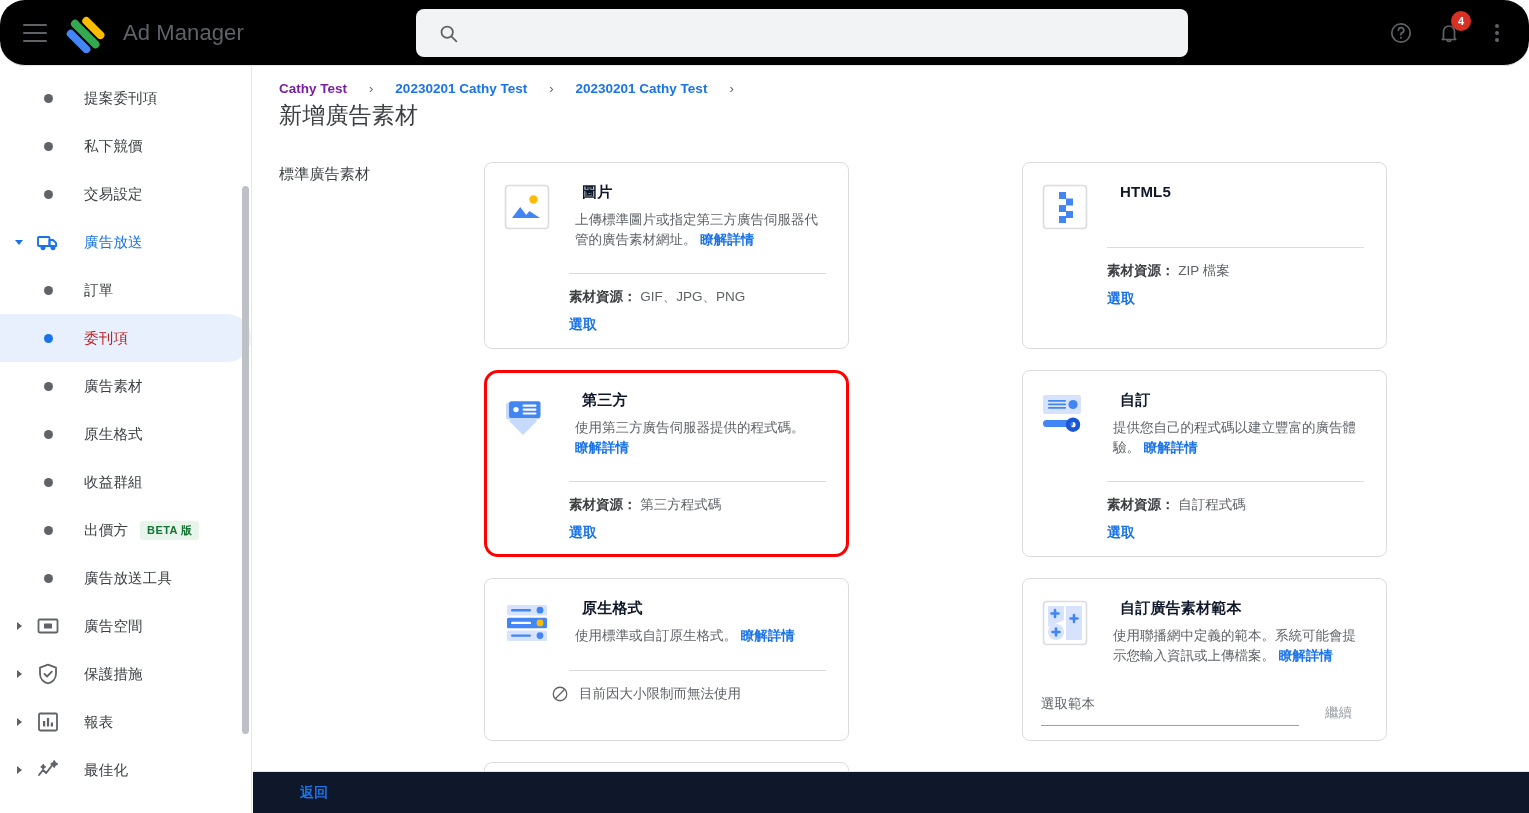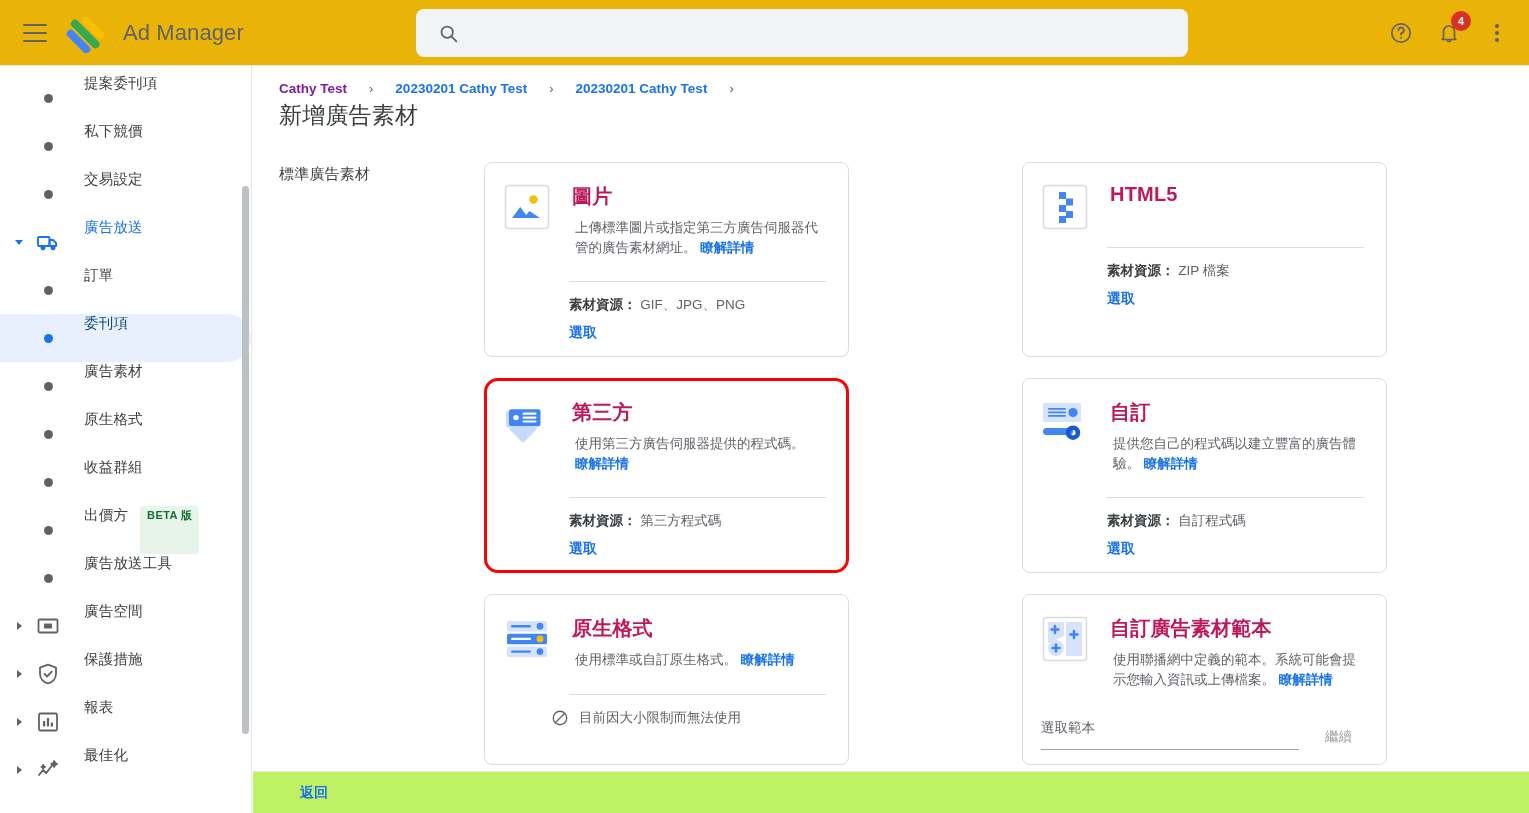--- a/index.html
+++ b/index.html
@@ -9,23 +9,23 @@
     overflow: hidden;
     background: #fff;
     font-family: "Liberation Sans", "DejaVu Sans", sans-serif;
     color: #3c4043;
   }
 
   
   .topbar {
     position: absolute; top: 0; left: 0;
     width: 1529px; height: 66px;
-    background: #eab308;
+    background: #000000;
     border-bottom: 1px solid #e4e6e8;
-    display: flex; align-items: center;
+    display: flex; align-items: center; border-radius: 25px;
   }
   .hamburger {
     width: 24px; height: 18px;
     margin-left: 23px; margin-right: 18px;
     display: flex; flex-direction: column; justify-content: space-between;
     cursor: pointer;
   }
   .hamburger i { display: block; height: 2px; background: #5f6368; border-radius: 1px; }
 
   .logo-wrap { display: flex; align-items: center; gap: 14px; }
@@ -72,28 +72,28 @@
   
   .sidebar {
     position: absolute; left: 0; top: 66px;
     width: 252px; height: 747px;
     background: #fff;
     border-right: 1px solid #e4e6e8;
     overflow: hidden;
   }
   .nav-list { padding-top: 8px; position: relative; }
   .nav-item {
-    height: 48px; display: flex; 
+    height: 48px; display: flex; align-items: center;
     border-radius: 0 24px 24px 0;
     cursor: pointer; position: relative;
     padding-right: 10px;
   }
   .nav-item.child { padding-left: 0; }
   .nav-item.active { background: #e8f0fe; }
-  .nav-item.active .nav-label { color: #0c4a6e; font-weight: 500; }
+  .nav-item.active .nav-label { color: #b91c1c; font-weight: 500; }
   .nav-item.parent-active .nav-label { color: #1a73e8; font-weight: 500; }
 
   .nav-arrow {
     width: 22px; display: flex; align-items: center; justify-content: center;
     flex: 0 0 22px; margin-left: 8px;
   }
   .nav-arrow.spacer { visibility: hidden; }
   .tri-right { width: 0; height: 0; border-left: 5px solid #5f6368; border-top: 4px solid transparent; border-bottom: 4px solid transparent; }
   .tri-down  { width: 0; height: 0; border-top: 5px solid #1a73e8; border-left: 4px solid transparent; border-right: 4px solid transparent; }
 
@@ -159,22 +159,22 @@
     position: relative;
   }
   .card.highlight {
     border: 3px solid #ff0000; border-radius: 14px;
     padding: 18px 20px 12px 16px;
   }
   .card-top { display: flex; gap: 16px; }
   .card-icon { width: 48px; height: 48px; flex: 0 0 48px; position: relative; }
   .card-body { flex: 1; min-width: 0; }
   .card-title {
-    font-size: 20px; font-weight: 700; color: #be185d;
-    margin: 0 0 7px 5px; letter-spacing: .2px;
+    font-size: 15px; font-weight: 700; color: #0f172a;
+    margin: 0 0 7px 15px; letter-spacing: .2px;
   }
   .card-desc {
     font-size: 13.5px; line-height: 1.45; color: #5f6368; margin: 8px;
   }
   .learn-link { color: #1a73e8; font-weight: 700; text-decoration: none; cursor: pointer; }
   .card-hr { border: none; border-top: 1px solid #dadce0; margin: 16px 0 14px 66px; }
   .card-meta {
     font-size: 13.5px; color: #5f6368; margin-left: 66px;
   }
   .card-meta b { font-weight: 700; color: #3c4043; }
@@ -197,21 +197,21 @@
   .tpl-field .tpl-line { border-bottom: 1px solid #9aa0a6; height: 13px; }
   .tpl-continue {
     font-size: 13.5px; color: #9aa0a6; font-weight: 500;
     padding: 0 12px 4px 12px; white-space: nowrap;
   }
 
   
   .bottombar {
     position: absolute; left: 253px; bottom: 0;
     width: 1276px; height: 42px;
-    background: #bef264; border-top: 1px solid #e4e6e8;
+    background: #0f172a; border-top: 1px solid #e4e6e8;
     display: flex; align-items: center;
   }
   .back-link {
     margin-left: 47px; font-size: 14px; font-weight: 700;
     color: #1a73e8; cursor: pointer; text-decoration: none;
   }
 </style>
 </head>
 <body>
 

